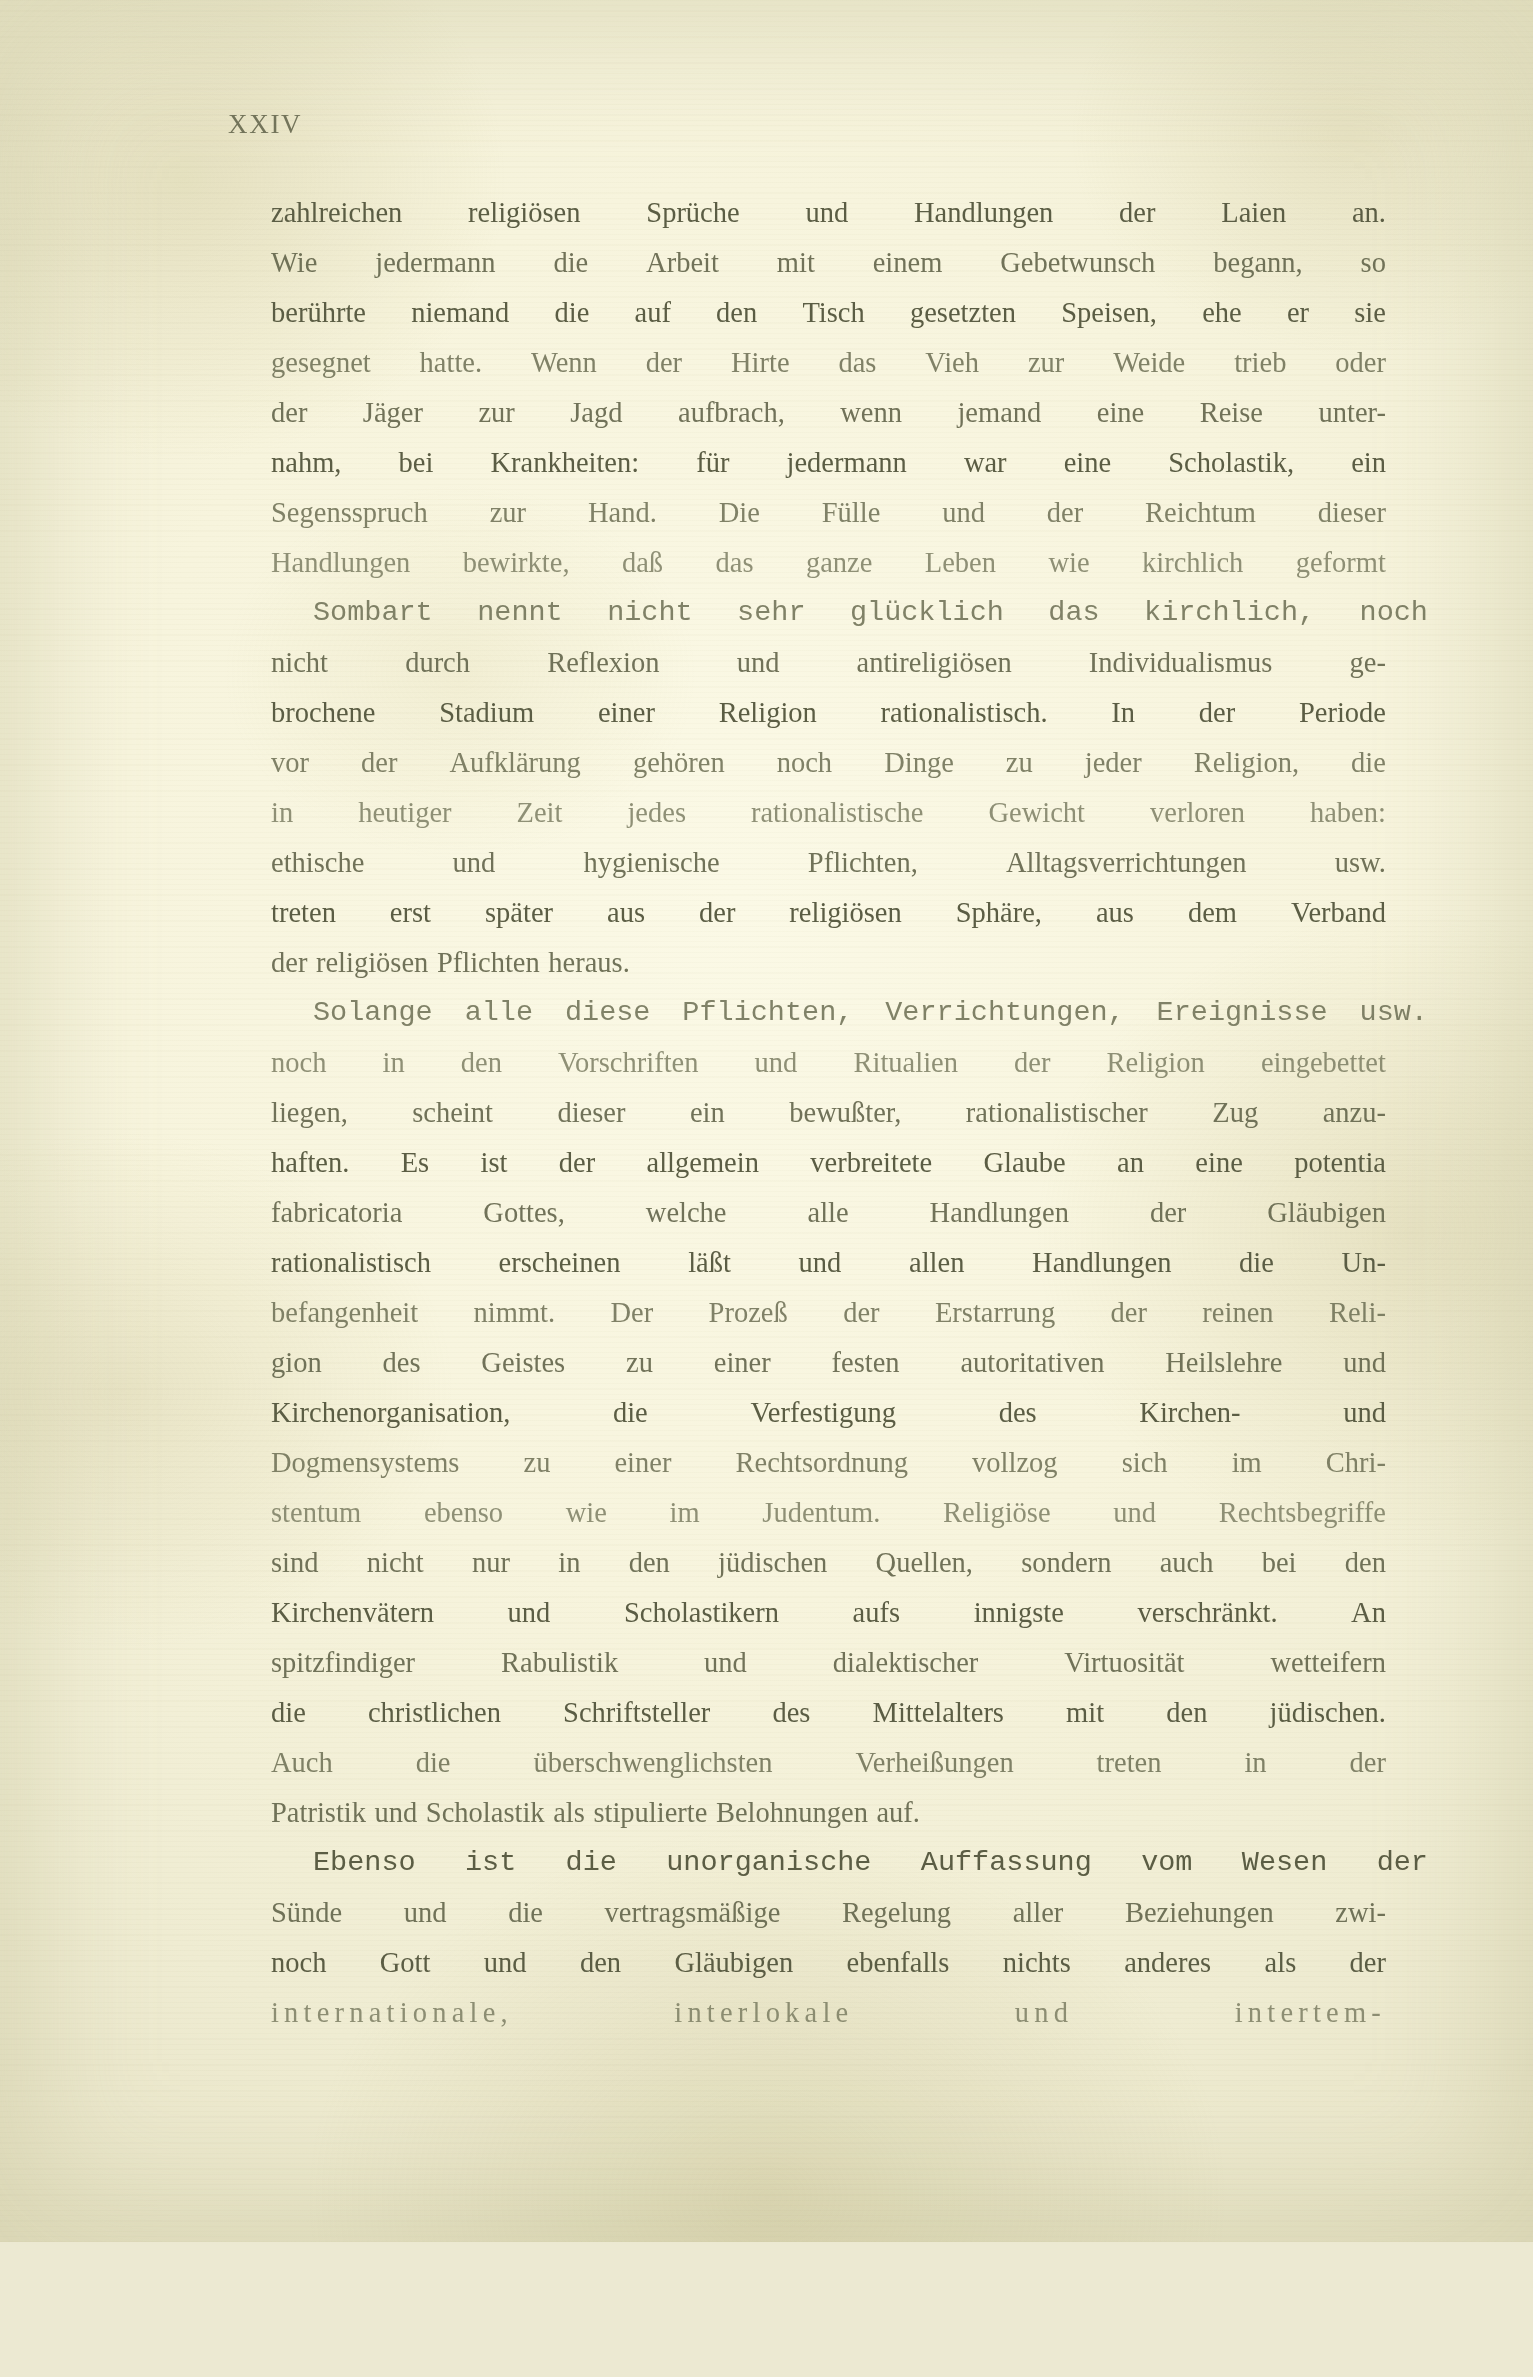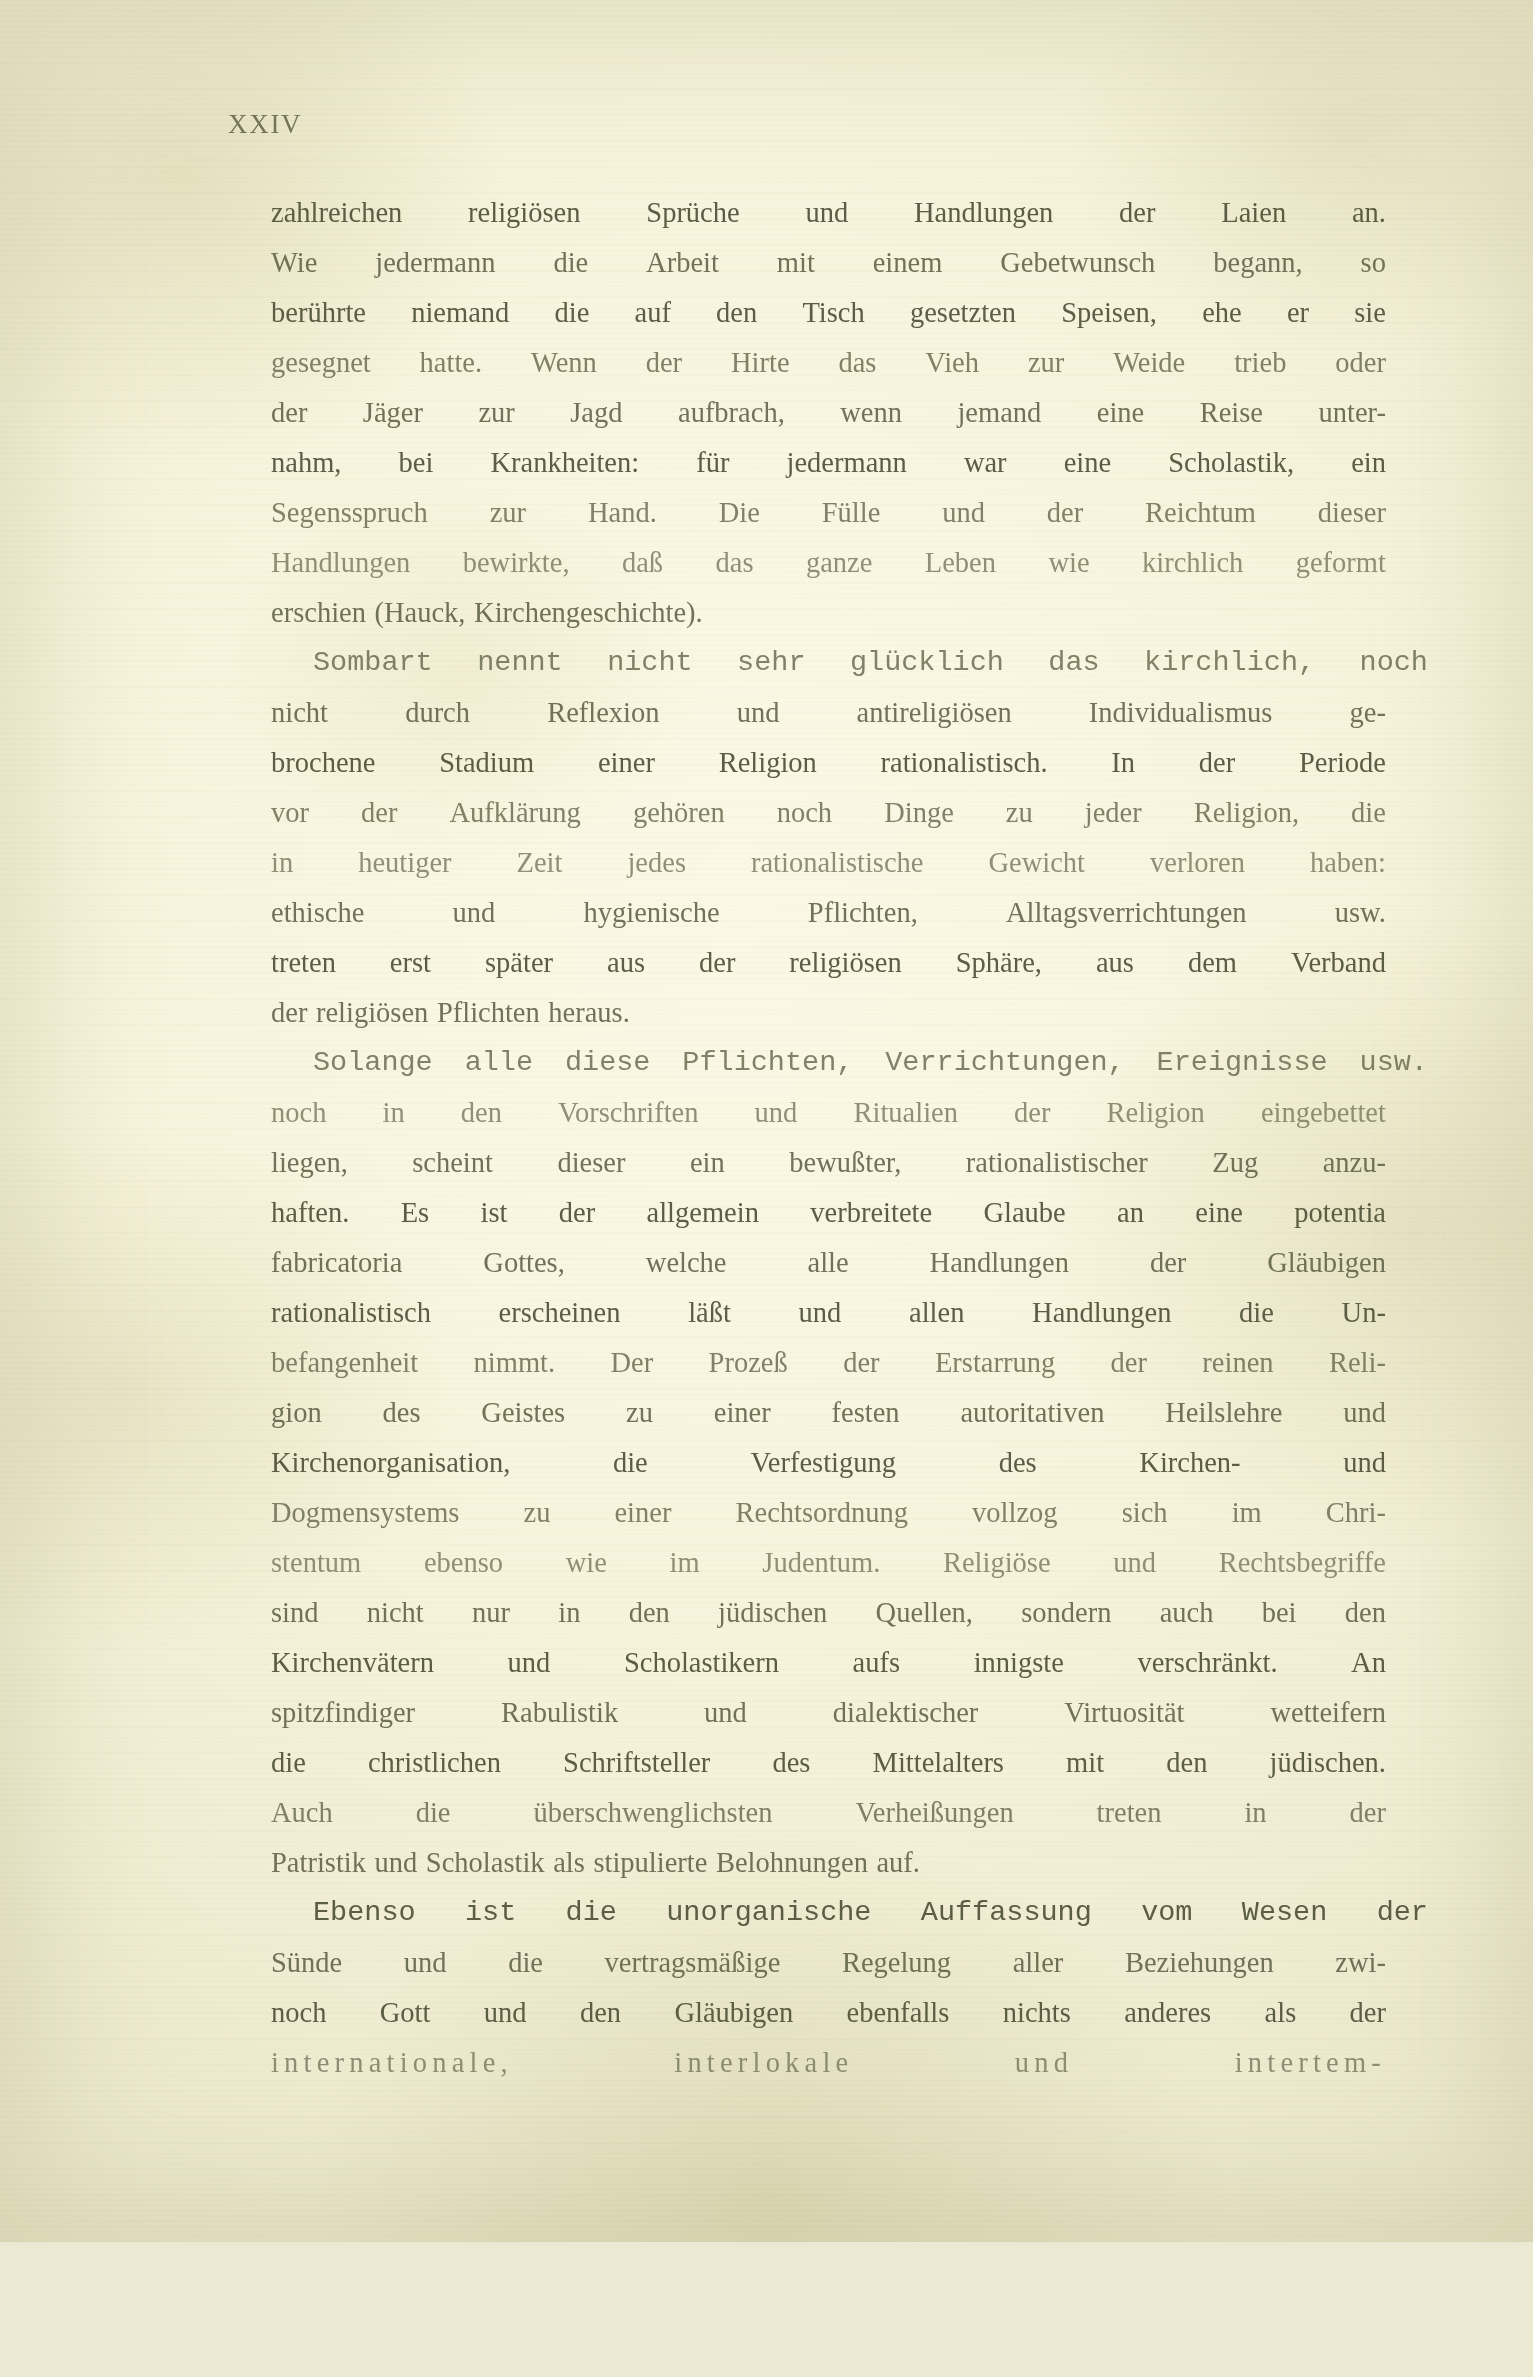--- a/index.html
+++ b/index.html
@@ -114,21 +114,20 @@
     <div id="paragraphs">
         <div class="para">
           <div class="line just ink-a"><span class="w">zahlreichen</span><span class="w">religiösen</span><span class="w">Sprüche</span><span class="w">und</span><span class="w">Handlungen</span><span class="w">der</span><span class="w">Laien</span><span class="w">an.</span></div>
           <div class="line just ink-b"><span class="w">Wie</span><span class="w">jedermann</span><span class="w">die</span><span class="w">Arbeit</span><span class="w">mit</span><span class="w">einem</span><span class="w">Gebetwunsch</span><span class="w">begann,</span><span class="w">so</span></div>
           <div class="line just ink-a"><span class="w">berührte</span><span class="w">niemand</span><span class="w">die</span><span class="w">auf</span><span class="w">den</span><span class="w">Tisch</span><span class="w">gesetzten</span><span class="w">Speisen,</span><span class="w">ehe</span><span class="w">er</span><span class="w">sie</span></div>
           <div class="line just ink-c"><span class="w">gesegnet</span><span class="w">hatte.</span><span class="w">Wenn</span><span class="w">der</span><span class="w">Hirte</span><span class="w">das</span><span class="w">Vieh</span><span class="w">zur</span><span class="w">Weide</span><span class="w">trieb</span><span class="w">oder</span></div>
           <div class="line just ink-b"><span class="w">der</span><span class="w">Jäger</span><span class="w">zur</span><span class="w">Jagd</span><span class="w">aufbrach,</span><span class="w">wenn</span><span class="w">jemand</span><span class="w">eine</span><span class="w">Reise</span><span class="w">unter-</span></div>
           <div class="line just ink-a"><span class="w">nahm,</span><span class="w">bei</span><span class="w">Krankheiten:</span><span class="w">für</span><span class="w">jedermann</span><span class="w">war</span><span class="w">eine</span><span class="w">Scholastik,</span><span class="w">ein</span></div>
           <div class="line just ink-c"><span class="w">Segensspruch</span><span class="w">zur</span><span class="w">Hand.</span><span class="w">Die</span><span class="w">Fülle</span><span class="w">und</span><span class="w">der</span><span class="w">Reichtum</span><span class="w">dieser</span></div>
           <div class="line just ink-d"><span class="w">Handlungen</span><span class="w">bewirkte,</span><span class="w">daß</span><span class="w">das</span><span class="w">ganze</span><span class="w">Leben</span><span class="w">wie</span><span class="w">kirchlich</span><span class="w">geformt</span></div>
-          <div class="line last ink-b"><span class="w">erschien</span><span class="w">(Hauck,</span><span class="w">Kirchengeschichte).</span></div>
         </div>
         <div class="para">
           <div class="line just ink-c indent"><span class="w">Sombart</span><span class="w">nennt</span><span class="w">nicht</span><span class="w">sehr</span><span class="w">glücklich</span><span class="w">das</span><span class="w">kirchlich,</span><span class="w">noch</span></div>
           <div class="line just ink-b"><span class="w">nicht</span><span class="w">durch</span><span class="w">Reflexion</span><span class="w">und</span><span class="w">antireligiösen</span><span class="w">Individualismus</span><span class="w">ge-</span></div>
           <div class="line just ink-a"><span class="w">brochene</span><span class="w">Stadium</span><span class="w">einer</span><span class="w">Religion</span><span class="w">rationalistisch.</span><span class="w">In</span><span class="w">der</span><span class="w">Periode</span></div>
           <div class="line just ink-c"><span class="w">vor</span><span class="w">der</span><span class="w">Aufklärung</span><span class="w">gehören</span><span class="w">noch</span><span class="w">Dinge</span><span class="w">zu</span><span class="w">jeder</span><span class="w">Religion,</span><span class="w">die</span></div>
           <div class="line just ink-d"><span class="w">in</span><span class="w">heutiger</span><span class="w">Zeit</span><span class="w">jedes</span><span class="w">rationalistische</span><span class="w">Gewicht</span><span class="w">verloren</span><span class="w">haben:</span></div>
           <div class="line just ink-b"><span class="w">ethische</span><span class="w">und</span><span class="w">hygienische</span><span class="w">Pflichten,</span><span class="w">Alltagsverrichtungen</span><span class="w">usw.</span></div>
           <div class="line just ink-a"><span class="w">treten</span><span class="w">erst</span><span class="w">später</span><span class="w">aus</span><span class="w">der</span><span class="w">religiösen</span><span class="w">Sphäre,</span><span class="w">aus</span><span class="w">dem</span><span class="w">Verband</span></div>
           <div class="line last ink-b"><span class="w">der</span><span class="w">religiösen</span><span class="w">Pflichten</span><span class="w">heraus.</span></div>

